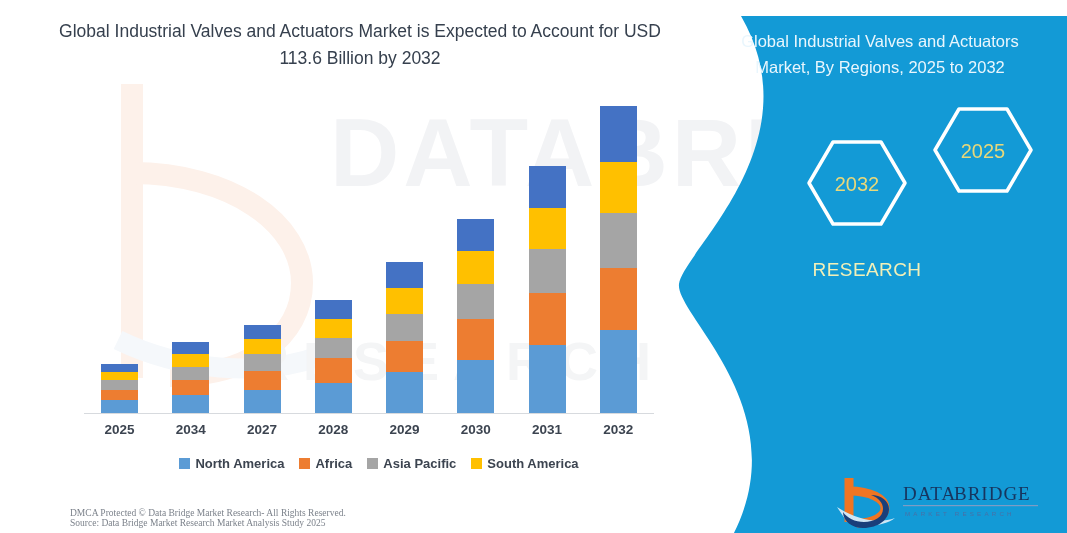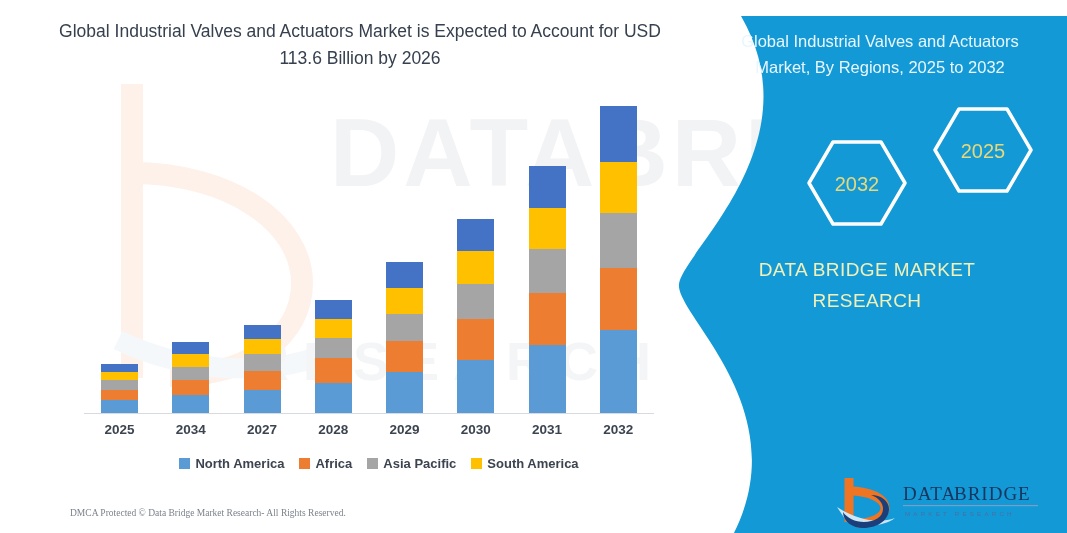--- a/index.html
+++ b/index.html
@@ -261,21 +261,21 @@
       <path d="M22,95 C120,95 192,145 192,205 C192,258 140,298 60,298"></path>
     </g>
     <path d="M8,262 C70,292 150,300 210,278" fill="none" stroke="#f5f8fb" stroke-width="20"></path>
   </svg>
 
   <div class="wm-text wm-databridge">DATABRIDGE</div>
   <div class="wm-text wm-research">RESEARCH</div>
 
   <div class="left-panel">
 
-    <div class="chart-title">Global Industrial Valves and Actuators Market is Expected to Account for USD 113.6 Billion by 2026</div>
+    <div class="chart-title">Global Industrial Valves and Actuators Market is Expected to Account for USD 113.6 Billion by 2032</div>
 
     <div class="plot">
       <div class="bars" id="bars">
           <div class="bar-col">
             <div class="bar">
               <div class="seg" title="North America 2025: 5" style="height: 13.5563px; background: rgb(91, 155, 213);"></div>
               <div class="seg" title="Europe 2025: 4" style="height: 10.8451px; background: rgb(237, 125, 49);"></div>
               <div class="seg" title="Asia Pacific 2025: 3.5" style="height: 9.48944px; background: rgb(165, 165, 165);"></div>
               <div class="seg" title="South America 2025: 3" style="height: 8.1338px; background: rgb(255, 192, 0);"></div>
               <div class="seg" title="Middle East and Africa 2025: 3" style="height: 8.1338px; background: rgb(68, 114, 196);"></div>
@@ -373,20 +373,21 @@
           <span class="legend-label">Asia Pacific</span>
         </div>
         <div class="legend-item">
           <span class="legend-swatch" style="background: rgb(255, 192, 0);"></span>
           <span class="legend-label">South America</span>
         </div>
       </div>
 
     <div class="footer">
       <span>DMCA Protected © Data Bridge Market Research-  All Rights Reserved.</span>
+      <span>Source: Data Bridge Market Research  Market Analysis Study 2025</span>
     </div>
   </div>
 
   <div class="right-panel">
     <svg class="bg" width="400" height="533" viewBox="0 0 400 533" xmlns="http://www.w3.org/2000/svg">
       <path d="M400,0 L400,533 L58,533 C140,400 8,300 12,268 C16,236 148,128 74,0 Z" fill="#139ad6"></path>
     </svg>
 
     <div class="right-content">
       <div class="panel-title">Global Industrial Valves and Actuators Market, By Regions, 2025 to 2032</div>
@@ -398,21 +399,20 @@
           <text class="hex-num" x="48" y="49" text-anchor="middle">2025</text>
         </g>
 
         <g transform="translate(22,38)">
           <polygon points="24,0 72,0 96,41 72,82 24,82 0,41" fill="#139ad6" stroke="#ffffff" stroke-width="3.5" stroke-linejoin="round"></polygon>
           <text class="hex-num" x="48" y="49" text-anchor="middle">2032</text>
         </g>
       </svg>
 
       <div class="brand-line">
-        <div>DATA BRIDGE MARKET</div>
         <div>RESEARCH</div>
       </div>
 
       <svg class="logo" viewBox="0 0 210 56" xmlns="http://www.w3.org/2000/svg">
         <g>
           <path d="M14,4 L14,48" stroke="#f07522" stroke-width="9" fill="none"></path>
           <path d="M14,17 C36,17 50,25 50,34 C50,43 38,49 22,49" stroke="#f07522" stroke-width="9" fill="none"></path>
           <path d="M2,33 C22,46 44,50 60,44 C50,52 30,54 12,48 Z" fill="#cfe6f5"></path>
           <path d="M8,38 C8,48 18,54 28,54 C44,54 54,45 54,35 C54,27 46,21 36,21
                    C44,24 48,29 48,35 C48,43 39,48 29,48 C20,48 12,44 8,38 Z" fill="#1a3f7a"></path>

